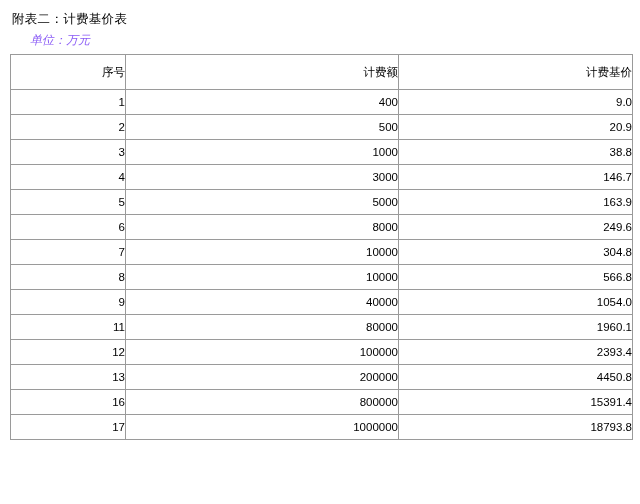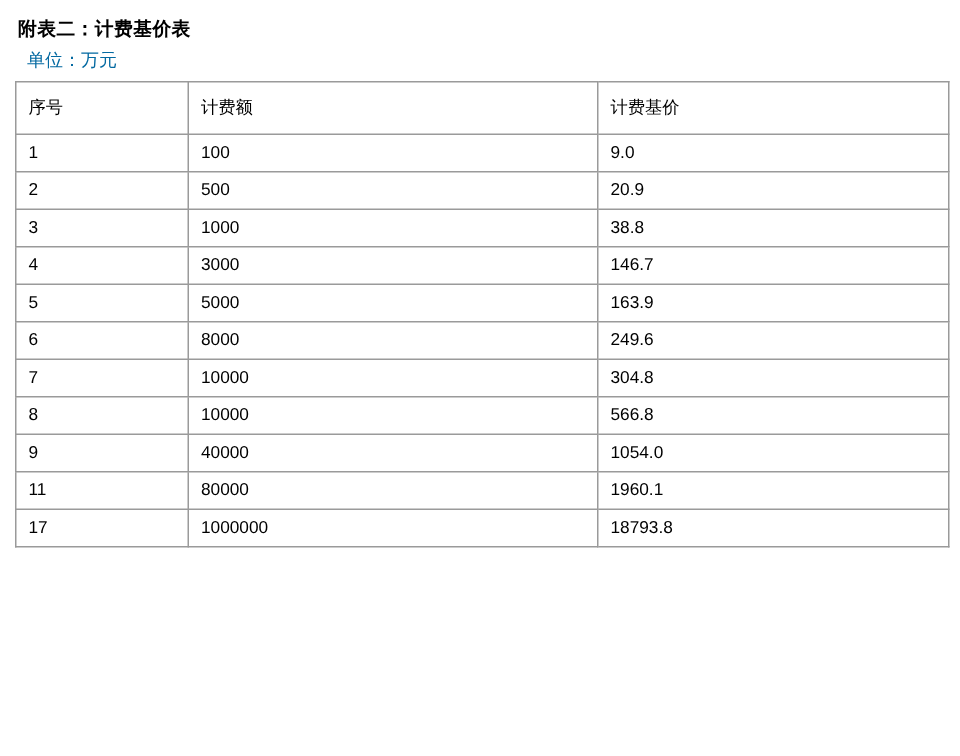--- a/index.html
+++ b/index.html
@@ -14,42 +14,43 @@
     color: #000000;
     overflow: hidden;
   }
   .page {
     padding: 10px 8px 0 10px;
     box-sizing: border-box;
     width: 640px;
   }
   .doc-title {
     font-size: 12.5px;
-    font-weight: bold;
+    font-weight: normal;
     line-height: 18px;
     margin: 0 0 4px 2px;
     letter-spacing: 0.3px;
   }
   .doc-unit {
     font-size: 12px;
     line-height: 16px;
-    margin: 0 0 6px 8px;
-    color: #0369a1;
+    margin: 0 0 6px 20px;
+    color: #8b5cf6;
+    font-style: italic;
   }
   table.fee-table {
     border-collapse: collapse;
     width: 622px;
     table-layout: fixed;
   }
   table.fee-table th,
   table.fee-table td {
     border: 1px solid #9a9a9a;
     font-size: 11.5px;
     font-weight: normal;
-    text-align: left;
+    text-align: right;
     padding: 4px 0 4px 8px;
     line-height: 16px;
     height: 16px;
     vertical-align: middle;
     color: #000;
   }
   table.fee-table thead th {
     height: 22px;
     padding-top: 6px;
     padding-bottom: 6px;
@@ -75,21 +76,21 @@
     <thead>
       <tr>
         <th>序号</th>
         <th>计费额</th>
         <th>计费基价</th>
       </tr>
     </thead>
     <tbody id="table-body">
         <tr>
           <td>1</td>
-          <td>100</td>
+          <td>400</td>
           <td>9.0</td>
         </tr>
         <tr>
           <td>2</td>
           <td>500</td>
           <td>20.9</td>
         </tr>
         <tr>
           <td>3</td>
           <td>1000</td>
@@ -124,20 +125,35 @@
           <td>9</td>
           <td>40000</td>
           <td>1054.0</td>
         </tr>
         <tr>
           <td>11</td>
           <td>80000</td>
           <td>1960.1</td>
         </tr>
         <tr>
+          <td>12</td>
+          <td>100000</td>
+          <td>2393.4</td>
+        </tr>
+        <tr>
+          <td>13</td>
+          <td>200000</td>
+          <td>4450.8</td>
+        </tr>
+        <tr>
+          <td>16</td>
+          <td>800000</td>
+          <td>15391.4</td>
+        </tr>
+        <tr>
           <td>17</td>
           <td>1000000</td>
           <td>18793.8</td>
         </tr>
       </tbody>
   </table>
 
 </div>
 
 </body></html>

